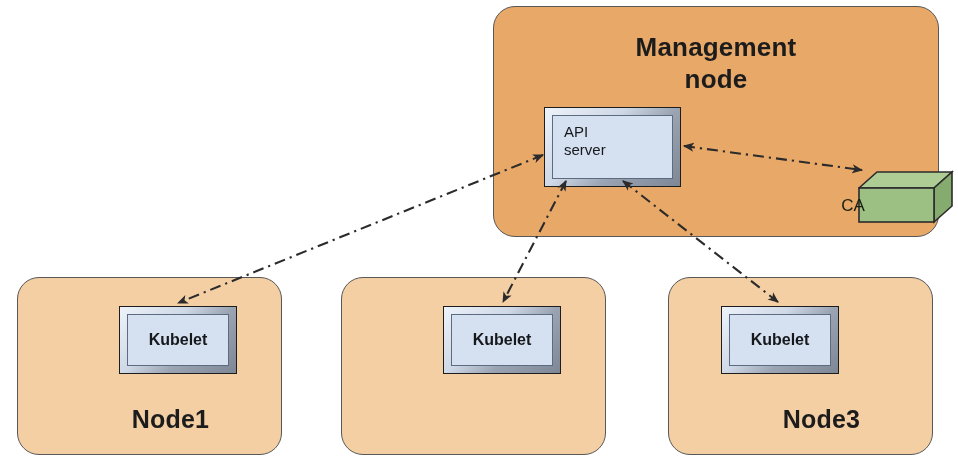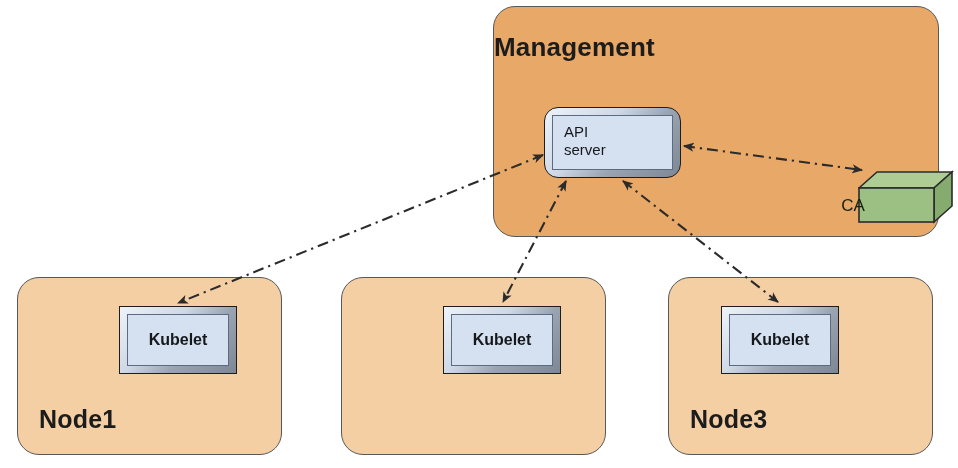--- a/index.html
+++ b/index.html
@@ -36,21 +36,21 @@
   .region.mgmt {
     background: #e8a868;
   }
   .region.node {
     background: #f5cfa4;
   }
   .region-title {
     position: absolute;
     left: 0;
     width: 100%;
-    text-align: left;
+    text-align: center;
     color: #1c1c1c;
     font-weight: 700;
     letter-spacing: 0.2px;
     user-select: none;
   }
   .mgmt .region-title {
     top: 24px;
     font-size: 26px;
     line-height: 32px;
   }
@@ -135,23 +135,24 @@
     <line x1="566" y1="181" x2="503" y2="302" stroke="#2b2b2b" stroke-width="2.1" stroke-dasharray="11 5 2.2 5" marker-start="url(#arrow)" marker-end="url(#arrow)"></line>
 
     <line x1="623" y1="181" x2="778" y2="302" stroke="#2b2b2b" stroke-width="2.1" stroke-dasharray="11 5 2.2 5" marker-start="url(#arrow)" marker-end="url(#arrow)"></line>
 
     <line x1="684" y1="146" x2="862" y2="170" stroke="#2b2b2b" stroke-width="2.1" stroke-dasharray="11 5 2.2 5" marker-start="url(#arrow)" marker-end="url(#arrow)"></line>
   </svg>
 
   <div class="region mgmt" style="left:493px; top:6px; width:446px; height:231px;">
     <div class="region-title">
       <span>Management</span><br>
+      <span>node</span>
     </div>
 
-    <div class="bevel api-box" style="left:50px; top:100px; width:137px; height:71px;border-radius:14px;">
+    <div class="bevel api-box" style="left:50px; top:100px; width:137px; height:80px;">
       <div class="bevel-inner">
         <div class="bevel-label">
           <span>API</span><br>
           <span>server</span>
         </div>
       </div>
     </div>
 
     <div class="ca-box" style="left:322px; top:163px; width:96px; height:54px;">
       <svg width="96" height="54" viewBox="0 0 96 54">

